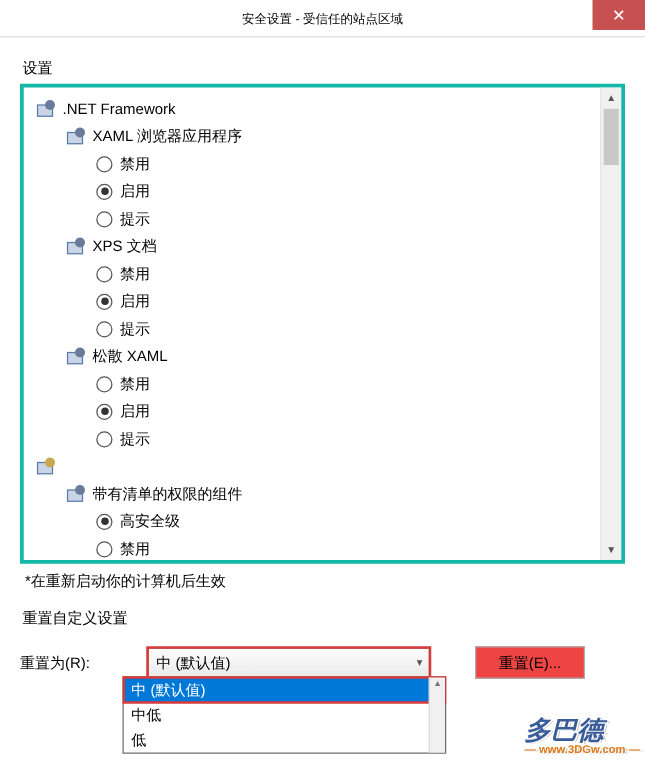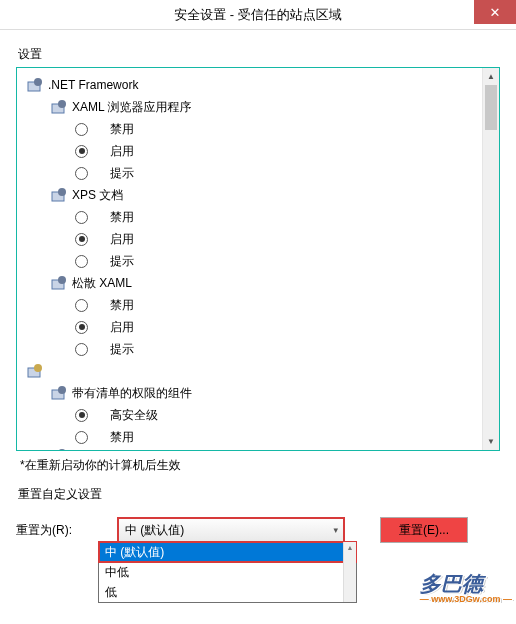--- a/index.html
+++ b/index.html
@@ -13,37 +13,37 @@
       position: relative;
     }
     .titlebar {
       height: 30px;
       display: flex;
       align-items: center;
       justify-content: center;
       position: relative;
       border-bottom: 1px solid #ddd;
     }
-    .titlebar-text { font-size: 13px; text-align: right; }
+    .titlebar-text { font-size: 10px; text-align: right; }
     .close-btn {
       position: absolute;
       right: 0; top: 0;
       width: 42px; height: 24px;
       background: #c75050;
       color: #fff;
       display: flex;
       align-items: center;
       justify-content: center;
       font-size: 13px;
       font-family: Arial;
     }
     .content { padding: 10px 16px 0 16px; }
     .group-label { margin: 6px 0 4px 2px; }
     .tree-box {
-      border: 1px solid #14b8a6;
+      border: 3px solid #14b8a6;
       height: 384px;
       overflow: hidden;
       position: relative;
       background: #fff;
       padding: 6px 0 6px 6px;
     }
     .scrollbar {
       position: absolute;
       right: 0; top: 0; bottom: 0;
       width: 17px;
@@ -89,21 +89,21 @@
       flex-shrink: 0;
     }
     .radio.checked::after {
       content: "";
       width: 6px; height: 6px;
       background: #333;
       border-radius: 50%;
     }
     .lv0 { padding-left: 4px; }
     .lv1 { padding-left: 28px; }
-    .lv2 { padding-left: 52px; gap: 16px; }
+    .lv2 { padding-left: 52px; }
     .note { margin: 6px 0 12px 4px; font-size: 12px; }
     .reset-row {
       display: flex;
       align-items: center;
       margin-top: 14px;
     }
     .reset-label { width: 82px; }
     .combo-wrap { position: relative; flex: 0 0 246px; padding-left: 20px; }
     .combo {
       height: 24px;

